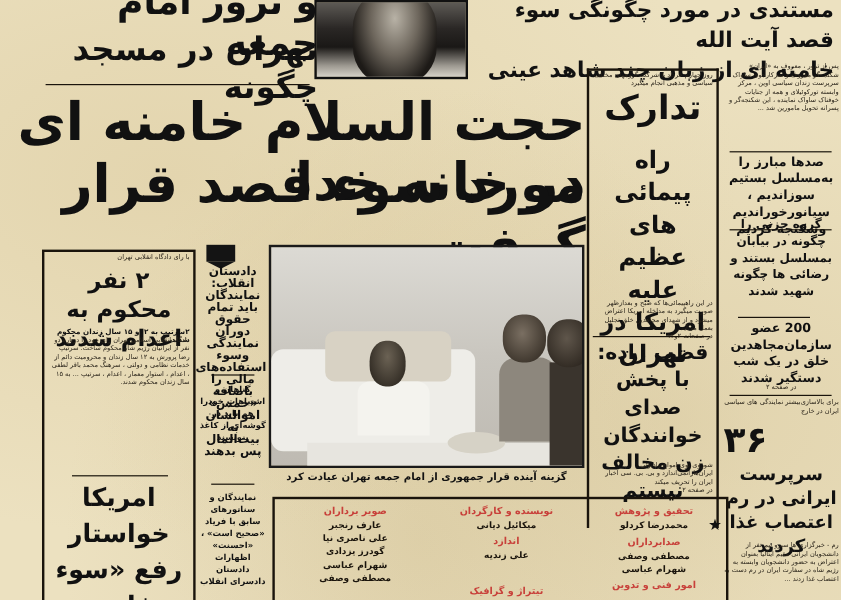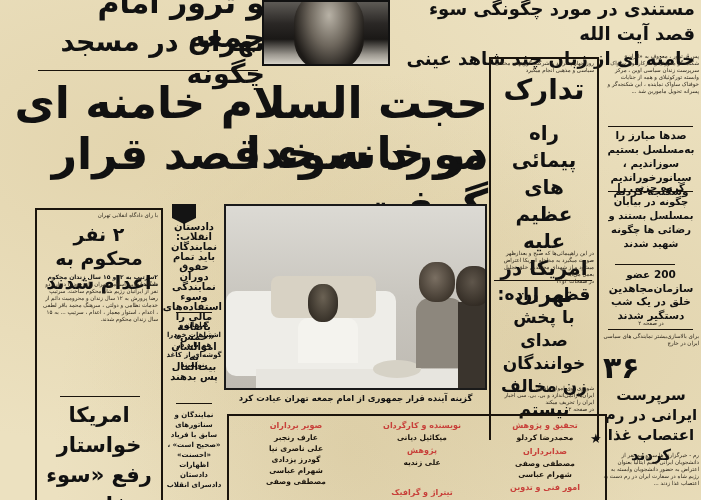--- a/index.html
+++ b/index.html
@@ -185,21 +185,21 @@
   <div class="cred-role">صویر برداران</div>
   <div class="cred-name">عارف رنجبر</div>
   <div class="cred-name">علی ناصری نیا</div>
   <div class="cred-name">گودرز یزدادی</div>
   <div class="cred-name">شهرام عباسی</div>
   <div class="cred-name">مصطفی وصفی</div>
 </div>
 <div id="cred-col2" class="abs rtl ctr">
   <div class="cred-role">نویسنده و کارگردان</div>
   <div class="cred-name">میکائیل دیانی</div>
-  <div class="cred-role" style="margin-top:2px">پژوهش</div>
+  <div class="cred-role" style="margin-top:2px">اندازد</div>
   <div class="cred-name">علی زندیه</div>
   <div class="cred-role" style="margin-top:19px">تیتراژ و گرافیک</div>
 </div>
 <div id="cred-col3" class="abs rtl ctr">
   <div class="cred-role">تحقیق و پژوهش</div>
   <div class="cred-name">محمدرضا کردلو</div>
   <div class="cred-role" style="margin-top:3px">صدابرداران</div>
   <div class="cred-name">مصطفی وصفی</div>
   <div class="cred-name">شهرام عباسی</div>
   <div class="cred-role" style="margin-top:2px">امور فنی و تدوین</div>

